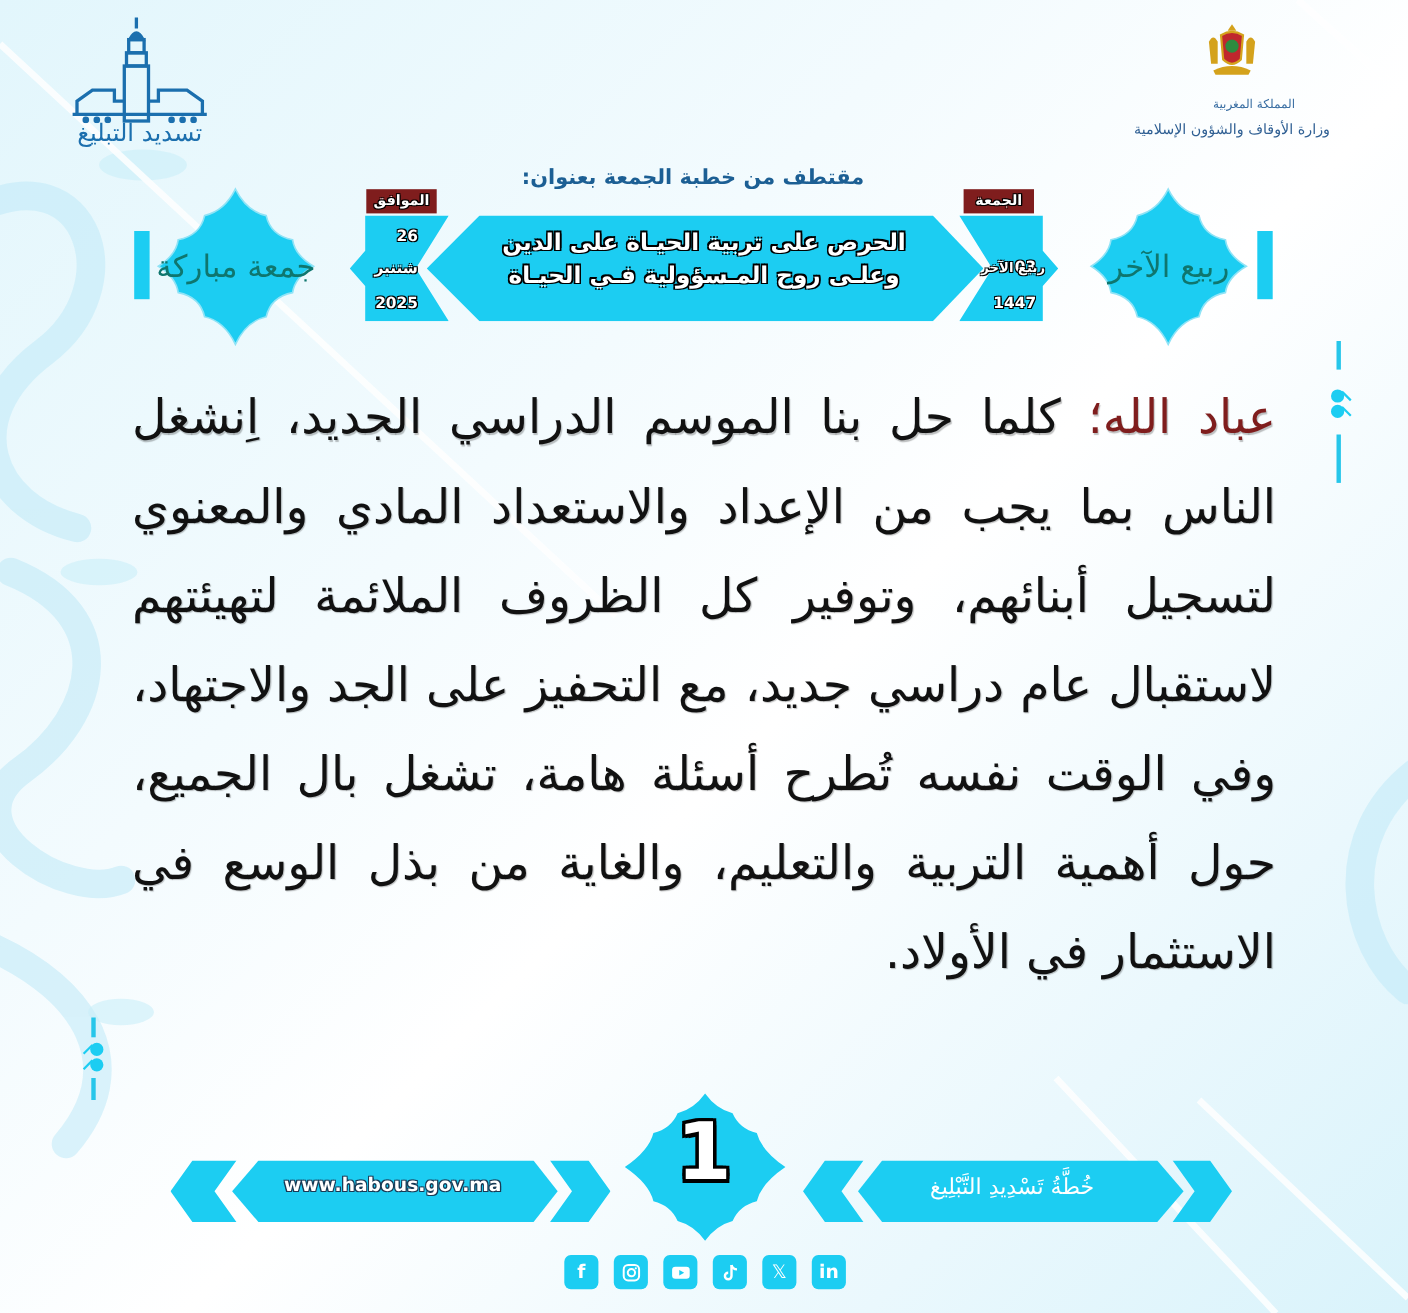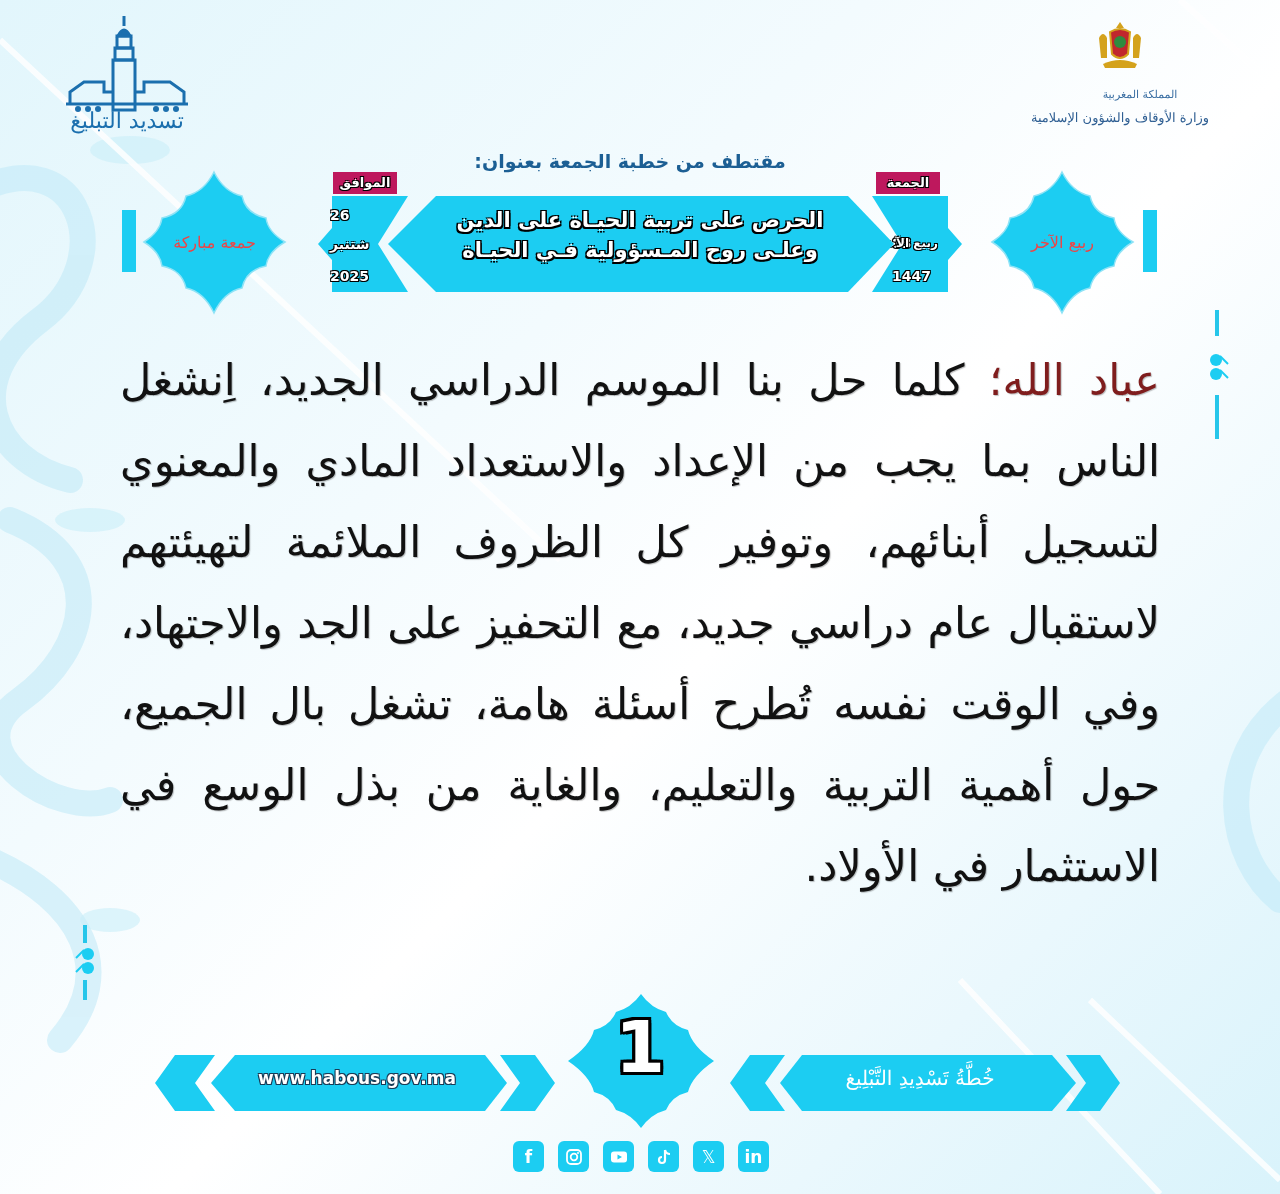--- a/index.html
+++ b/index.html
@@ -18,24 +18,24 @@
     .logo-right { left: 1030px; top: 8px; width: 180px; height: 125px; text-align: center; }
     .ministry-line1 { position: absolute; top: 80px; left: 60px; width: 100px; text-align: center; font-size: 11px; color: #3b6fa3; direction: rtl; font-family: "DejaVu Serif", serif; }
     .ministry-line2 { position: absolute; top: 102px; left: 0; width: 180px; text-align: center; font-size: 13px; color: #2f5f93; direction: rtl; font-family: "DejaVu Serif", serif; }
 
     .excerpt-label { left: 440px; top: 150px; width: 380px; text-align: center; font-size: 19px; font-weight: bold; color: #1c5f94; direction: rtl; }
 
     .side-bar-left { left: 122px; top: 210px; width: 14px; height: 62px; background: #1ccdf2; }
     .side-bar-right { left: 1143px; top: 210px; width: 14px; height: 62px; background: #1ccdf2; }
 
     .medallion { width: 145px; height: 145px; }
-    .medallion-text { position: absolute; inset: 0; display: flex; align-items: center; justify-content: center; color: #ef4444; font-size: 16px; direction: rtl; font-family: "DejaVu Serif", serif; }
-
-    .date-label { background: #be185d; color: #fff; font-size: 13px; font-weight: bold; text-align: center; line-height: 22px; direction: rtl; text-shadow: -1px -1px 0 #000, 1px -1px 0 #000, -1px 1px 0 #000, 1px 1px 0 #000; }
-    .date-box-text { position: absolute; color: #fff; font-weight: bold; font-size: 14px; text-align: left; direction: rtl; text-shadow: -1px -1px 0 #000, 1px -1px 0 #000, -1px 1px 0 #000, 1px 1px 0 #000; }
+    .medallion-text { position: absolute; inset: 0; display: flex; align-items: center; justify-content: center; color: #0f766e; font-size: 28px; direction: rtl; font-family: "DejaVu Serif", serif; }
+
+    .date-label { background: #7f1d1d; color: #fff; font-size: 13px; font-weight: bold; text-align: center; line-height: 22px; direction: rtl; text-shadow: -1px -1px 0 #000, 1px -1px 0 #000, -1px 1px 0 #000, 1px 1px 0 #000; }
+    .date-box-text { position: absolute; color: #fff; font-weight: bold; font-size: 14px; text-align: right; direction: rtl; text-shadow: -1px -1px 0 #000, 1px -1px 0 #000, -1px 1px 0 #000, 1px 1px 0 #000; }
 
     .title-banner-text { position: absolute; left: 430px; top: 205px; width: 420px; text-align: center; color: #fff; font-weight: bold; font-size: 21px; line-height: 30px; direction: rtl; text-shadow: -1.5px -1.5px 0 #000, 1.5px -1.5px 0 #000, -1.5px 1.5px 0 #000, 1.5px 1.5px 0 #000; }
     .ornament-line { width: 4px; background: #26c6ea; position: absolute; }
 
     .body-text {
       position: absolute; left: 120px; top: 340px; width: 1040px;
       direction: rtl; text-align: justify; text-align-last: right;
       font-family: "DejaVu Sans", sans-serif;
       font-size: 43px; line-height: 81px; color: #111;
       text-shadow: 1px 1px 1px rgba(0,0,0,0.25);

